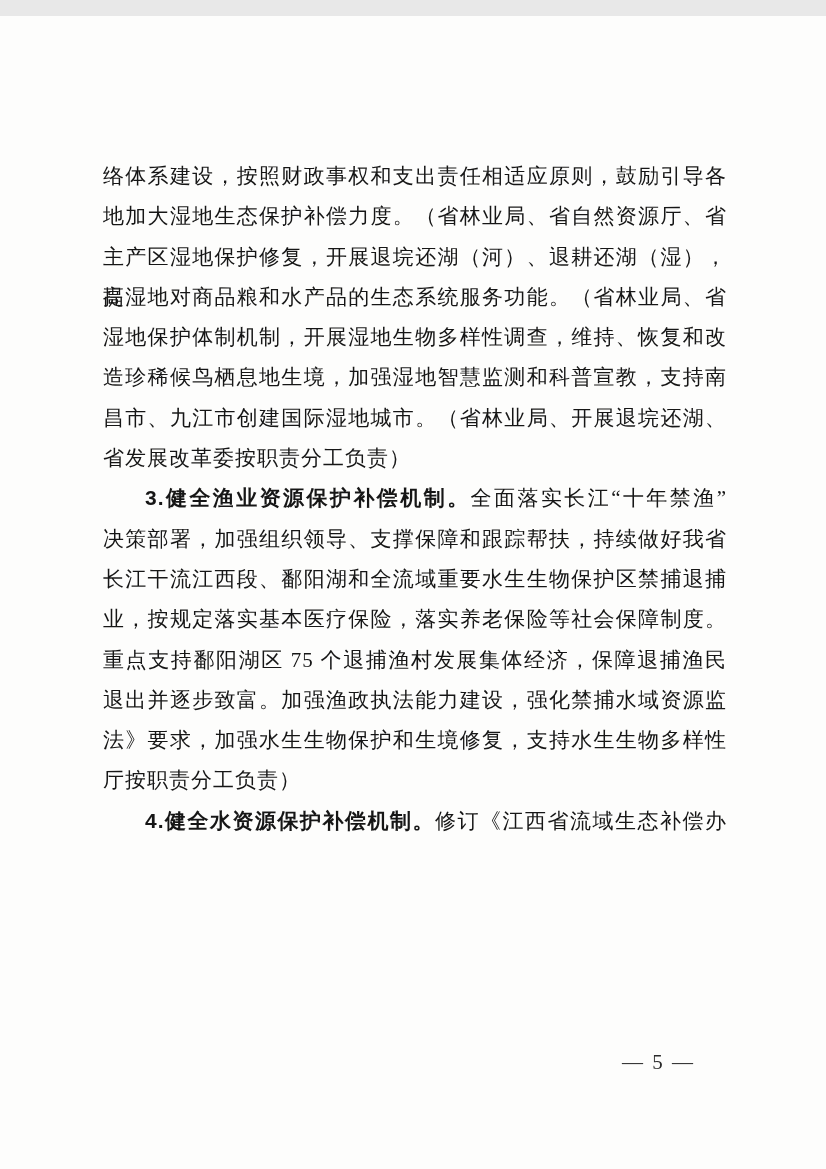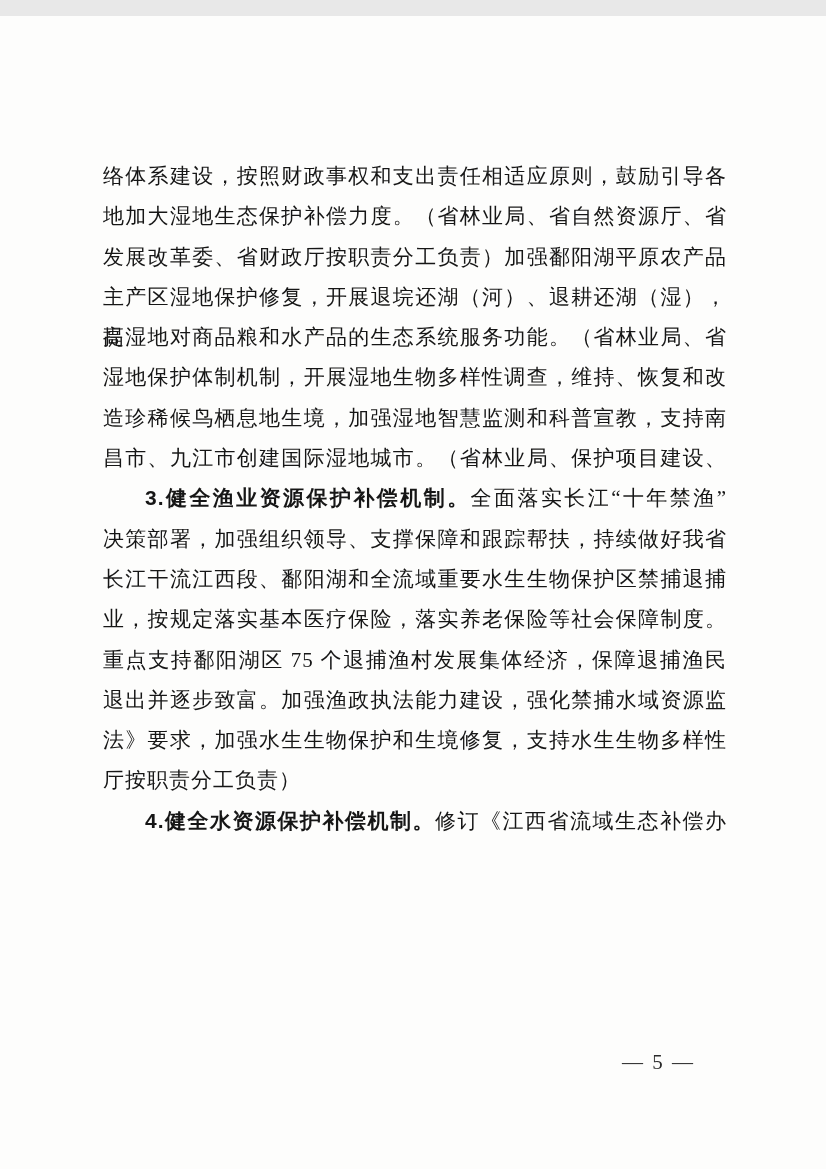--- a/index.html
+++ b/index.html
@@ -55,26 +55,26 @@
     font-family: "Liberation Serif", "DejaVu Serif", serif;
   }
 </style>
 </head>
 <body>
 
 <div class="page">
   <div class="text-block">
       <div class="line justify">络体系建设，按照财政事权和支出责任相适应原则，鼓励引导各</div>
       <div class="line justify">地加大湿地生态保护补偿力度。（省林业局、省自然资源厅、省</div>
-      <div class="line justify">发展改革委、省财政厅按职责分工负责）加强鄱阳湖平原农产品</div>
       <div class="line justify">主产区湿地保护修复，开展退垸还湖（河）、退耕还湖（湿），提</div>
       <div class="line justify">高湿地对商品粮和水产品的生态系统服务功能。（省林业局、省</div>
       <div class="line justify">湿地保护体制机制，开展湿地生物多样性调查，维持、恢复和改</div>
       <div class="line justify">造珍稀候鸟栖息地生境，加强湿地智慧监测和科普宣教，支持南</div>
-      <div class="line justify">昌市、九江市创建国际湿地城市。（省林业局、保护项目建设、</div>
+      <div class="line justify">昌市、九江市创建国际湿地城市。（省林业局、开展退垸还湖、</div>
+      <div class="line">省发展改革委按职责分工负责）</div>
       <div class="line justify indent"><span class="bold-head">3.健全渔业资源保护补偿机制。</span>全面落实长江“十年禁渔”</div>
       <div class="line justify">决策部署，加强组织领导、支撑保障和跟踪帮扶，持续做好我省</div>
       <div class="line justify">长江干流江西段、鄱阳湖和全流域重要水生生物保护区禁捕退捕</div>
       <div class="line justify">业，按规定落实基本医疗保险，落实养老保险等社会保障制度。</div>
       <div class="line justify">重点支持鄱阳湖区 75 个退捕渔村发展集体经济，保障退捕渔民</div>
       <div class="line justify">退出并逐步致富。加强渔政执法能力建设，强化禁捕水域资源监</div>
       <div class="line justify">法》要求，加强水生生物保护和生境修复，支持水生生物多样性</div>
       <div class="line">厅按职责分工负责）</div>
       <div class="line justify indent"><span class="bold-head">4.健全水资源保护补偿机制。</span>修订《江西省流域生态补偿办</div>
     </div>

